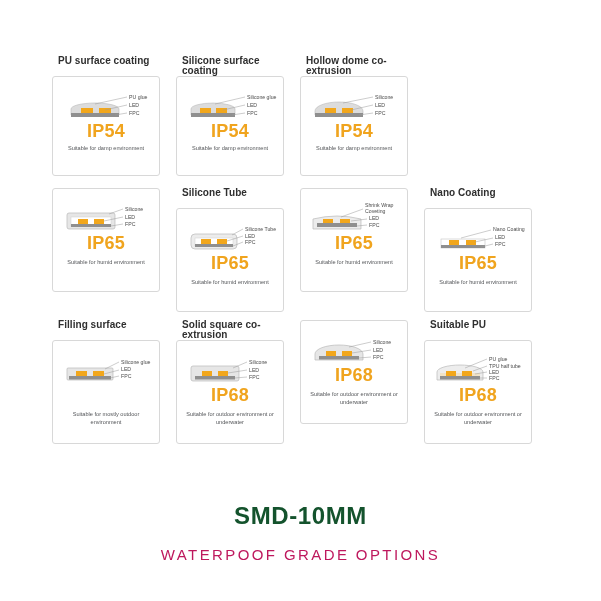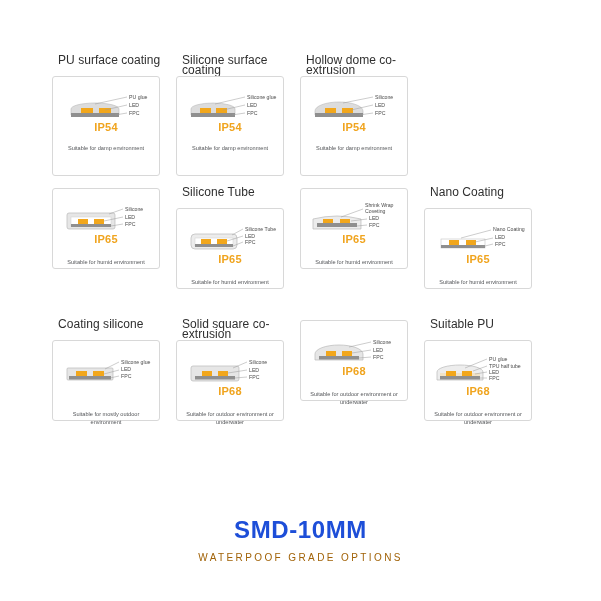--- a/index.html
+++ b/index.html
@@ -29,54 +29,54 @@
     justify-content: start;
   }
   .cell {
     width: 124px;
     height: 132px;
     position: relative;
     box-sizing: border-box;
     padding-right: 6px;
   }
   .cell-title {
-    font-size: 12px;
-    font-weight: normal;
+    font-size: 10px;
+    font-weight: bold;
     color: #2f2f2f;
     line-height: 9.5px;
     min-height: 20px;
     padding-left: 6px;
     letter-spacing: 0.05px;
   }
   .card {
     border: 1px solid #d8d8d8;
     border-radius: 3px;
     width: 108px;
     height: 100px;
     box-sizing: border-box;
     position: relative;
     background: #ffffff;
   }
   .card.tall {
-    height: 81px;
+    height: 104px;
   }
   .diagram {
     position: relative;
     width: 108px;
     height: 48px;
   }
   .diagram svg {
     display: block;
   }
   .ip {
     position: absolute;
     left: 0;
     right: 0;
     text-align: center;
-    font-size: 11px;
+    font-size: 18px;
     font-weight: bold;
     color: #f0a41e;
     letter-spacing: 0.2px;
   }
   .note {
     position: absolute;
     left: 4px;
     right: 4px;
     text-align: center;
     font-size: 5.6px;
@@ -86,28 +86,28 @@
   .footer {
     position: absolute;
     left: 0;
     right: 0;
     bottom: 38px;
     text-align: center;
   }
   .footer-title {
     font-size: 24px;
     font-weight: bold;
-    color: #1d4ed8;
+    color: #14532d;
     letter-spacing: 0.6px;
   }
   .footer-sub {
-    font-size: 10px;
-    color: #a16207;
+    font-size: 15px;
+    color: #be185d;
     letter-spacing: 2.4px;
-    margin-top: 8px;
+    margin-top: 16px;
   }
 </style>
 </head>
 <body>
 
 <div class="page">
 
   <div class="grid">
 
     <div class="cell">
@@ -261,21 +261,21 @@
             <text x="70" y="30" font-family="Liberation Sans, sans-serif" font-size="5.2" fill="#4a4a4a">LED</text>
             <text x="70" y="37" font-family="Liberation Sans, sans-serif" font-size="5.2" fill="#4a4a4a">FPC</text>
           </svg>
         </div>
         <div class="ip" style="top:44px;">IP65</div>
         <div class="note" style="top:70px;">Suitable for humid environment</div>
       </div>
     </div>
 
     <div class="cell">
-      <div class="cell-title">Coating silicone</div>
+      <div class="cell-title">Filling surface</div>
       <div class="card tall">
         <div class="diagram">
           <svg width="108" height="48" viewBox="0 0 108 48">
             <rect x="14" y="27" width="46" height="12" rx="1" fill="#e6e6e6" stroke="#b9b9b9" stroke-width="0.7"></rect>
             <rect x="16" y="35" width="42" height="3.5" fill="#8f8f8f"></rect>
             <rect x="23" y="30" width="11" height="5" fill="#f2a71c"></rect>
             <rect x="40" y="30" width="11" height="5" fill="#f2a71c"></rect>
             <line x1="52" y1="28" x2="66" y2="21" stroke="#9a9a9a" stroke-width="0.5"></line>
             <line x1="51" y1="33" x2="66" y2="29" stroke="#9a9a9a" stroke-width="0.5"></line>
             <line x1="57" y1="37" x2="66" y2="35" stroke="#9a9a9a" stroke-width="0.5"></line>

